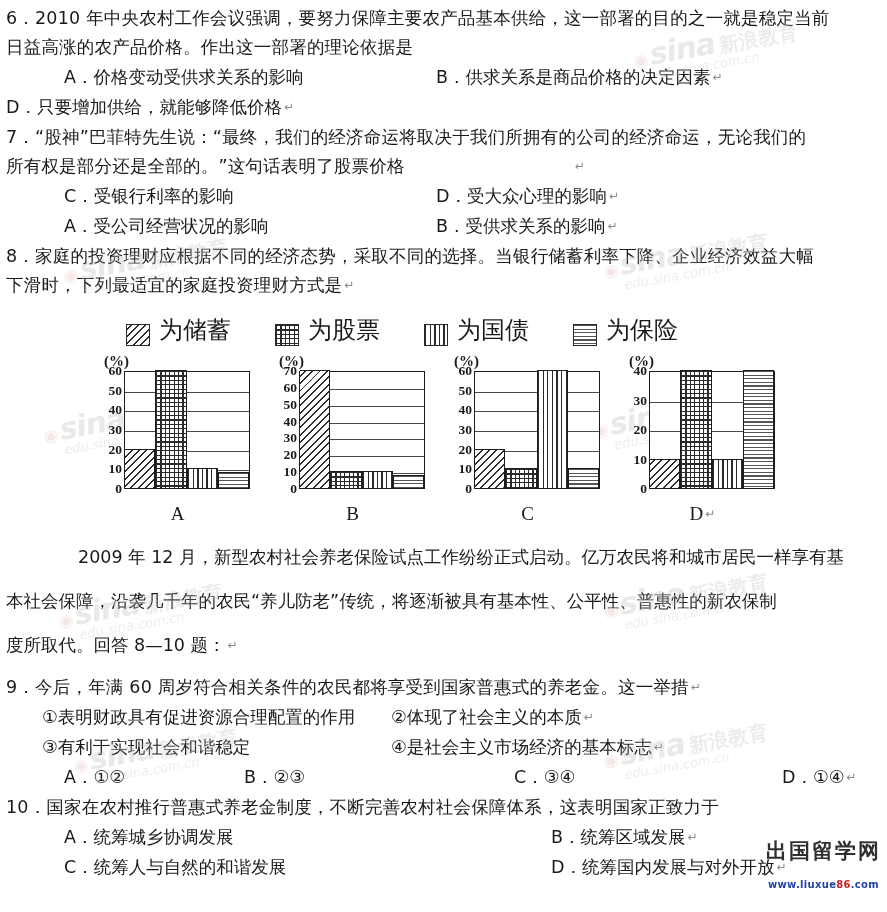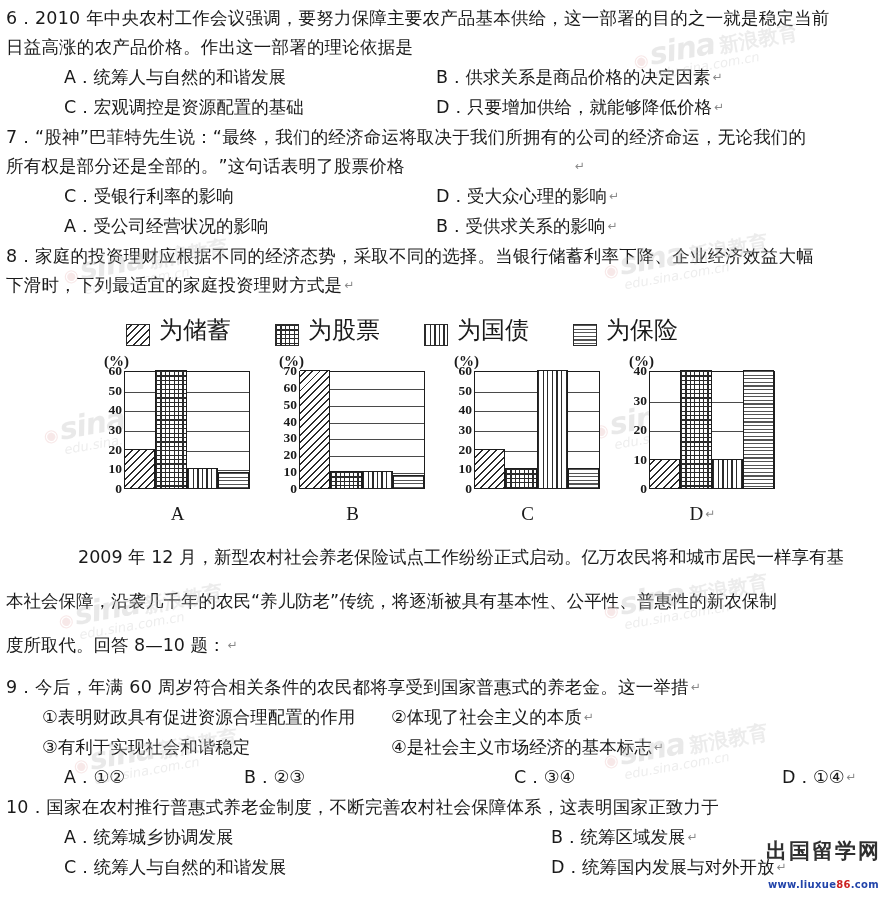--- a/index.html
+++ b/index.html
@@ -312,25 +312,24 @@
   </div>
   <div class="wm wm-sina" style="left:600px; top:740px;">
     <span class="wm-eye">◉</span><span class="s-logo">sina</span><span class="s-cn">新浪教育</span>
     <span class="s-url">edu.sina.com.cn</span>
   </div>
 
   <div class="q-block">
     <div class="q-line">6．2010 年中央农村工作会议强调，要努力保障主要农产品基本供给，这一部署的目的之一就是稳定当前</div>
     <div class="q-line">日益高涨的农产品价格。作出这一部署的理论依据是</div>
     <div class="opt-row">
-      <span class="opt-a">A．统筹人与自然的和谐发展</span>
+      <span class="opt-a">A．价格变动受供求关系的影响</span>
       <span class="opt-b"><span>B．供求关系是商品价格的决定因素</span><span class="pilcrow">↵</span></span>
     </div>
     <div class="opt-row">
-      <span class="opt-a">C．宏观调控是资源配置的基础</span>
       <span class="opt-b"><span>D．只要增加供给，就能够降低价格</span><span class="pilcrow">↵</span></span>
     </div>
   </div>
 
   <div class="q-block">
     <div class="q-line">7．“股神”巴菲特先生说：“最终，我们的经济命运将取决于我们所拥有的公司的经济命运，无论我们的</div>
     <div class="q-line"><span>所有权是部分还是全部的。”这句话表明了股票价格</span><span class="pilcrow" style="margin-left:170px;">↵</span></div>
     <div class="opt-row q7">
       <span class="opt-a">C．受银行利率的影响</span>
       <span class="opt-b"><span>D．受大众心理的影响</span><span class="pilcrow">↵</span></span>

